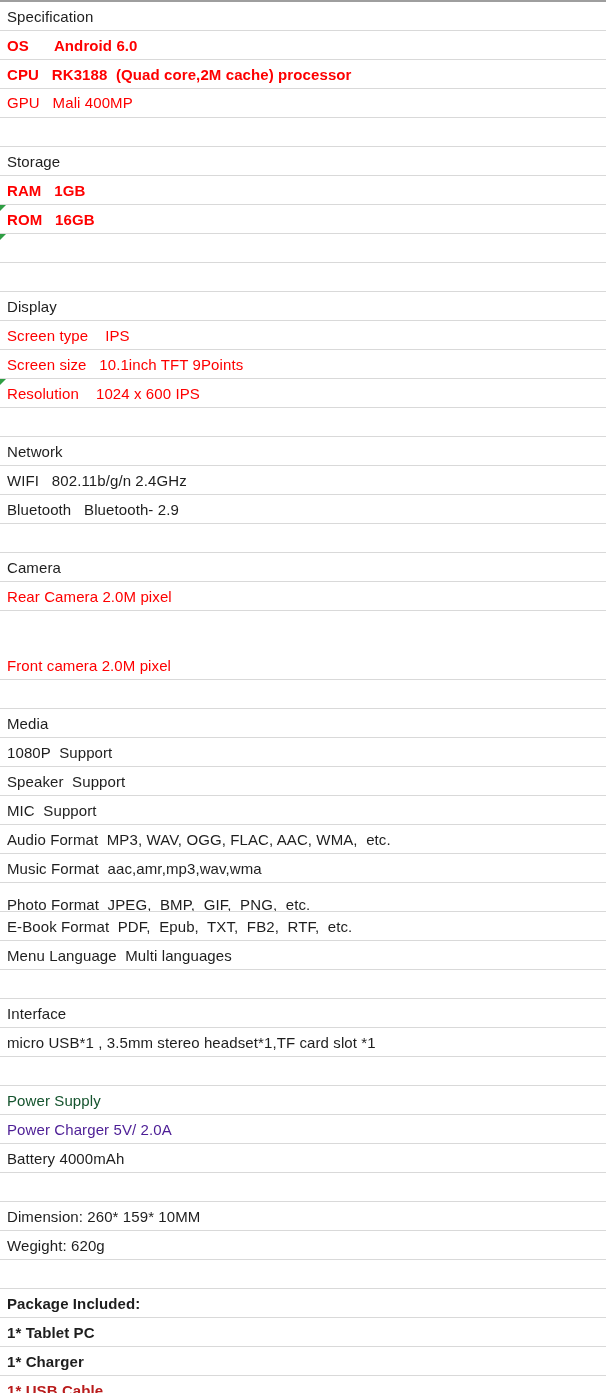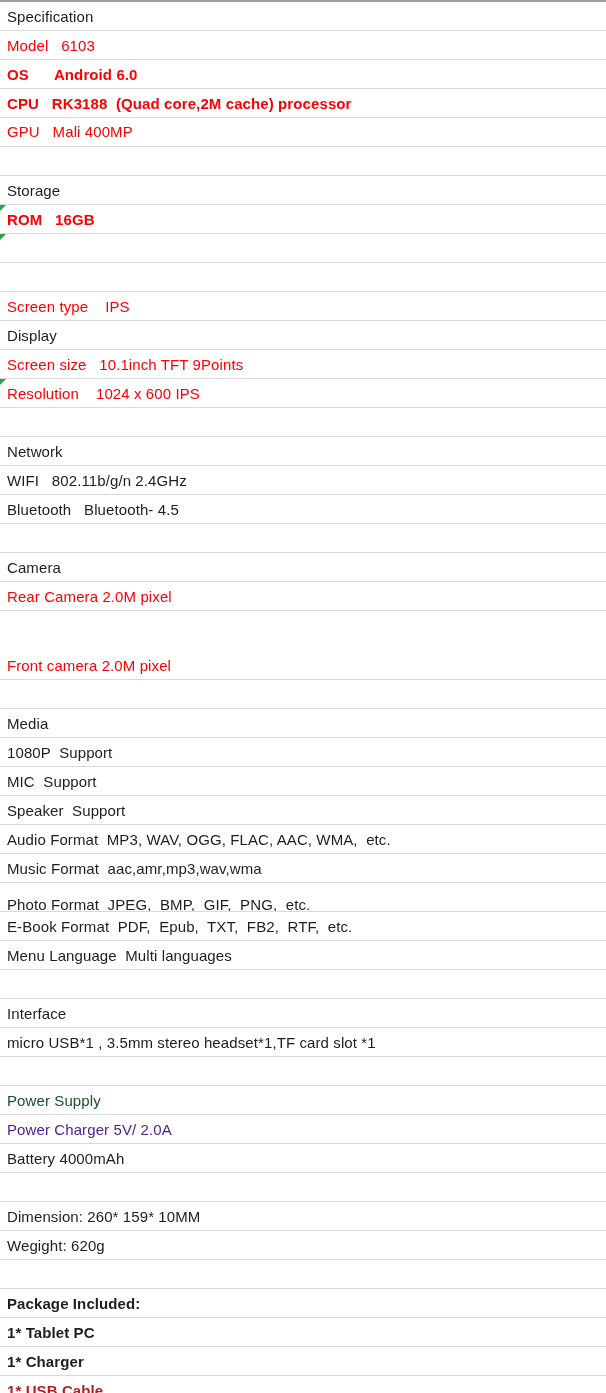--- a/index.html
+++ b/index.html
@@ -46,89 +46,89 @@
     border-right: 6px solid transparent;
   }
 </style>
 </head>
 <body>
 
 <div class="spec-table" style="border-top-color: rgb(158, 158, 158);">
     <div class="spec-row black" style="height: 29px; border-bottom-color: rgb(217, 217, 217);">
       <span class="txt" style="color: rgb(30, 30, 30);">Specification</span>
     </div>
-    <div class="spec-row red" style="height: 29px; border-bottom-color: rgb(217, 217, 217);">
-      <span class="txt" style="color: rgb(254, 0, 0);">Model   6103</span>
-    </div>
     <div class="spec-row red-bold" style="height: 29px; border-bottom-color: rgb(217, 217, 217);">
       <span class="txt" style="color: rgb(254, 0, 0);">OS      Android 6.0</span>
     </div>
     <div class="spec-row red-bold" style="height: 29px; border-bottom-color: rgb(217, 217, 217);">
       <span class="txt" style="color: rgb(254, 0, 0);">CPU   RK3188  (Quad core,2M cache) processor</span>
     </div>
     <div class="spec-row red" style="height: 29px; border-bottom-color: rgb(217, 217, 217); align-items: flex-end;">
       <span class="txt" style="color: rgb(254, 0, 0);">GPU   Mali 400MP</span>
     </div>
     <div class="spec-row empty" style="height: 29px; border-bottom-color: rgb(217, 217, 217);"></div>
     <div class="spec-row black" style="height: 29px; border-bottom-color: rgb(217, 217, 217);">
       <span class="txt" style="color: rgb(30, 30, 30);">Storage</span>
     </div>
     <div class="spec-row red-bold" style="height: 29px; border-bottom-color: rgb(217, 217, 217);">
+      <span class="txt" style="color: rgb(254, 0, 0);">RAM   1GB</span>
+    </div>
+    <div class="spec-row red-bold" style="height: 29px; border-bottom-color: rgb(217, 217, 217);">
       <span class="corner-marker" style="border-top-color: rgb(47, 158, 68);"></span>
       <span class="txt" style="color: rgb(254, 0, 0);">ROM   16GB</span>
     </div>
     <div class="spec-row black-bold" style="height: 29px; border-bottom-color: rgb(217, 217, 217);">
       <span class="corner-marker" style="border-top-color: rgb(47, 158, 68);"></span>
     </div>
     <div class="spec-row empty" style="height: 29px; border-bottom-color: rgb(217, 217, 217);"></div>
+    <div class="spec-row black" style="height: 29px; border-bottom-color: rgb(217, 217, 217);">
+      <span class="txt" style="color: rgb(30, 30, 30);">Display</span>
+    </div>
     <div class="spec-row red" style="height: 29px; border-bottom-color: rgb(217, 217, 217);">
       <span class="txt" style="color: rgb(254, 0, 0);">Screen type    IPS</span>
-    </div>
-    <div class="spec-row black" style="height: 29px; border-bottom-color: rgb(217, 217, 217);">
-      <span class="txt" style="color: rgb(30, 30, 30);">Display</span>
     </div>
     <div class="spec-row red" style="height: 29px; border-bottom-color: rgb(217, 217, 217);">
       <span class="txt" style="color: rgb(254, 0, 0);">Screen size   10.1inch TFT 9Points</span>
     </div>
     <div class="spec-row red" style="height: 29px; border-bottom-color: rgb(217, 217, 217);">
       <span class="corner-marker" style="border-top-color: rgb(47, 158, 68);"></span>
       <span class="txt" style="color: rgb(254, 0, 0);">Resolution    1024 x 600 IPS</span>
     </div>
     <div class="spec-row empty" style="height: 29px; border-bottom-color: rgb(217, 217, 217);"></div>
     <div class="spec-row black" style="height: 29px; border-bottom-color: rgb(217, 217, 217); align-items: center;">
       <span class="txt" style="color: rgb(30, 30, 30);">Network</span>
     </div>
     <div class="spec-row black" style="height: 29px; border-bottom-color: rgb(217, 217, 217);">
       <span class="txt" style="color: rgb(30, 30, 30);">WIFI   802.11b/g/n 2.4GHz</span>
     </div>
     <div class="spec-row black" style="height: 29px; border-bottom-color: rgb(217, 217, 217);">
-      <span class="txt" style="color: rgb(30, 30, 30);">Bluetooth   Bluetooth- 4.5</span>
+      <span class="txt" style="color: rgb(30, 30, 30);">Bluetooth   Bluetooth- 2.9</span>
     </div>
     <div class="spec-row empty" style="height: 29px; border-bottom-color: rgb(217, 217, 217);"></div>
     <div class="spec-row black" style="height: 29px; border-bottom-color: rgb(217, 217, 217);">
       <span class="txt" style="color: rgb(30, 30, 30);">Camera</span>
     </div>
     <div class="spec-row red" style="height: 29px; border-bottom-color: rgb(217, 217, 217);">
       <span class="txt" style="color: rgb(254, 0, 0);">Rear Camera 2.0M pixel</span>
     </div>
     <div class="spec-row red" style="height: 29px; border-bottom-color: rgb(217, 217, 217); margin-top: 40px;">
       <span class="txt" style="color: rgb(254, 0, 0);">Front camera 2.0M pixel</span>
     </div>
     <div class="spec-row empty" style="height: 29px; border-bottom-color: rgb(217, 217, 217);"></div>
     <div class="spec-row black" style="height: 29px; border-bottom-color: rgb(217, 217, 217);">
       <span class="txt" style="color: rgb(30, 30, 30);">Media</span>
     </div>
     <div class="spec-row black" style="height: 29px; border-bottom-color: rgb(217, 217, 217);">
       <span class="txt" style="color: rgb(30, 30, 30);">1080P  Support</span>
     </div>
     <div class="spec-row black" style="height: 29px; border-bottom-color: rgb(217, 217, 217);">
-      <span class="txt" style="color: rgb(30, 30, 30);">MIC  Support</span>
+      <span class="txt" style="color: rgb(30, 30, 30);">Speaker  Support</span>
     </div>
     <div class="spec-row black" style="height: 29px; border-bottom-color: rgb(217, 217, 217);">
-      <span class="txt" style="color: rgb(30, 30, 30);">Speaker  Support</span>
+      <span class="txt" style="color: rgb(30, 30, 30);">MIC  Support</span>
     </div>
     <div class="spec-row black" style="height: 29px; border-bottom-color: rgb(217, 217, 217);">
       <span class="txt" style="color: rgb(30, 30, 30);">Audio Format  MP3, WAV, OGG, FLAC, AAC, WMA,  etc.</span>
     </div>
     <div class="spec-row black" style="height: 29px; border-bottom-color: rgb(217, 217, 217);">
       <span class="txt" style="color: rgb(30, 30, 30);">Music Format  aac,amr,mp3,wav,wma</span>
     </div>
     <div class="spec-row black" style="height: 29px; border-bottom-color: rgb(217, 217, 217);">
       <span class="txt" style="color: rgb(30, 30, 30); margin-top: 14px;">Photo Format  JPEG,  BMP,  GIF,  PNG,  etc.</span>
     </div>

